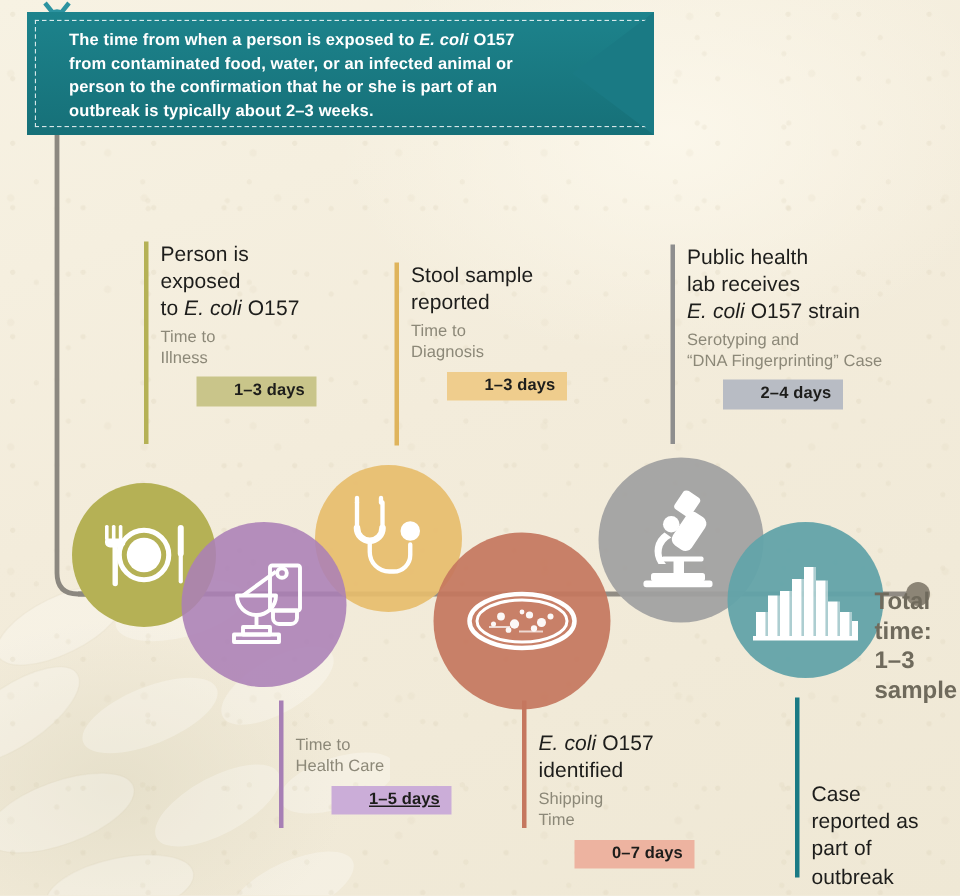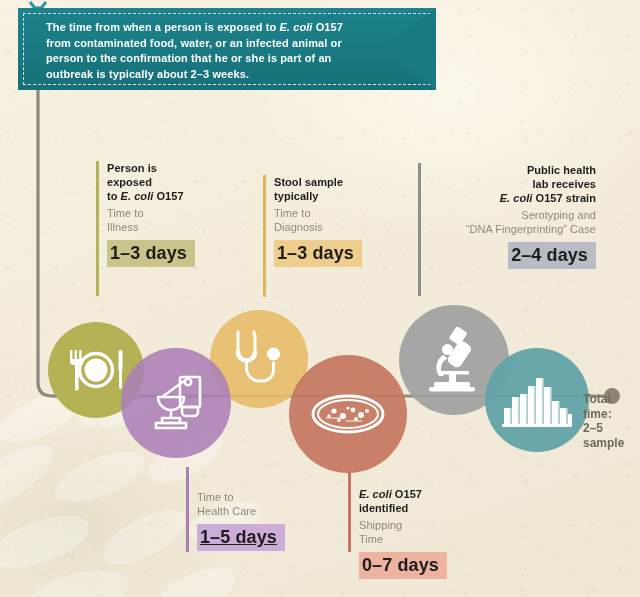--- a/index.html
+++ b/index.html
@@ -109,44 +109,45 @@
   
   .callout { position: absolute; z-index: 7; }
   .callout .rule {
     position: absolute;
     top: 0; left: 0;
     width: 2.5px;
     background: #b5b155;
   }
   .callout .body { padding-left: 11px; }
   .callout .title {
-    font-size: 11px;
-    font-weight: bold;
+    font-size: 14px;
+    font-weight: normal;
     color: #1d1d1b;
     line-height: 1.28;
     letter-spacing: .05px;
   }
   .callout .title .sci { font-style: italic; }
   .callout .sub {
     font-size: 11px;
     color: #8c8878;
     line-height: 1.26;
     margin-top: 4px;
     letter-spacing: .05px;
   }
   .callout .badge {
     display: inline-block;
     margin-top: 5px;
-    padding: 3px 8px 4px 3px;
-    font-size: 18px;
+    padding: 3px 8px 4px 25px;
+    font-size: 11px;
     font-weight: bold;
     color: #1d1d1b;
     background: #c9c583;
     letter-spacing: .1px;
     line-height: 1.12;
+    margin-left: 24px;
   }
 
   
   #callout-exposed .rule  { background: #b5b155; }
   #callout-exposed .badge { background: #c9c58a; }
 
   #callout-ill .rule      { background: #a77fb5; }
   #callout-ill .badge     { background: #cbadd8; text-decoration: underline; }
 
   #callout-stool .rule    { background: #dfb45c; }
@@ -159,39 +160,39 @@
   #callout-lab .badge     { background: #b8bcc4; }
 
   #callout-reported .rule { background: #1a7a84; }
 
   #callout-exposed    { left: 96px;  top: 161px; width: 160px; }
   #callout-exposed .rule    { height: 135px; }
 
   #callout-stool      { left: 263px; top: 175px; width: 150px; }
   #callout-stool .rule      { height: 122px; }
 
-  #callout-lab        { left: 418px; top: 163px; width: 178px; text-align: right; }
+  #callout-lab        { left: 447px; top: 163px; width: 178px; }
   #callout-lab .rule        { height: 133px; }
 
   #callout-ill        { left: 186px; top: 487px; width: 150px; }
   #callout-ill .rule        { height: 85px; top: -20px; }
 
   #callout-identified { left: 348px; top: 487px; width: 150px; }
   #callout-identified .rule { height: 85px; top: -20px; }
 
   #callout-reported   { left: 530px; top: 520px; width: 100px; }
   #callout-reported .rule   { height: 120px; top: -55px; }
   #callout-reported .title  { line-height: 1.3; }
 
   
   .total-time {
     position: absolute;
     left: 583px; top: 392px;
     width: 56px;
-    font-size: 12px;
+    font-size: 16px;
     font-weight: bold;
     color: #6f6a5c;
     line-height: 1.22;
     z-index: 7;
   }
 </style>
 </head>
 <body>
 
 <div id="infographic">
@@ -363,21 +364,21 @@
       </div>
       <div class="badge">1–3 days</div>
     </div>
   </div>
 
   <div class="callout" id="callout-stool">
     <div class="rule"></div>
     <div class="body">
       <div class="title">
         <span>Stool sample</span><br>
-        <span>typically</span>
+        <span>reported</span>
       </div>
       <div class="sub">
         <span>Time to</span><br>
         <span>Diagnosis</span>
       </div>
       <div class="badge">1–3 days</div>
     </div>
   </div>
 
   <div class="callout" id="callout-lab">
@@ -415,21 +416,32 @@
         <span>identified</span>
       </div>
       <div class="sub">
         <span>Shipping</span><br>
         <span>Time</span>
       </div>
       <div class="badge">0–7 days</div>
     </div>
   </div>
 
+  <div class="callout" id="callout-reported">
+    <div class="rule"></div>
+    <div class="body">
+      <div class="title">
+        <span>Case</span><br>
+        <span>reported as</span><br>
+        <span>part of</span><br>
+        <span>outbreak</span>
+      </div>
+    </div>
+  </div>
 
   <div class="total-time">
     <span>Total</span><br>
     <span>time:</span><br>
-    <span>2–5</span><br>
+    <span>1–3</span><br>
     <span>sample</span>
   </div>
 
 </div>
 
 </body></html>

